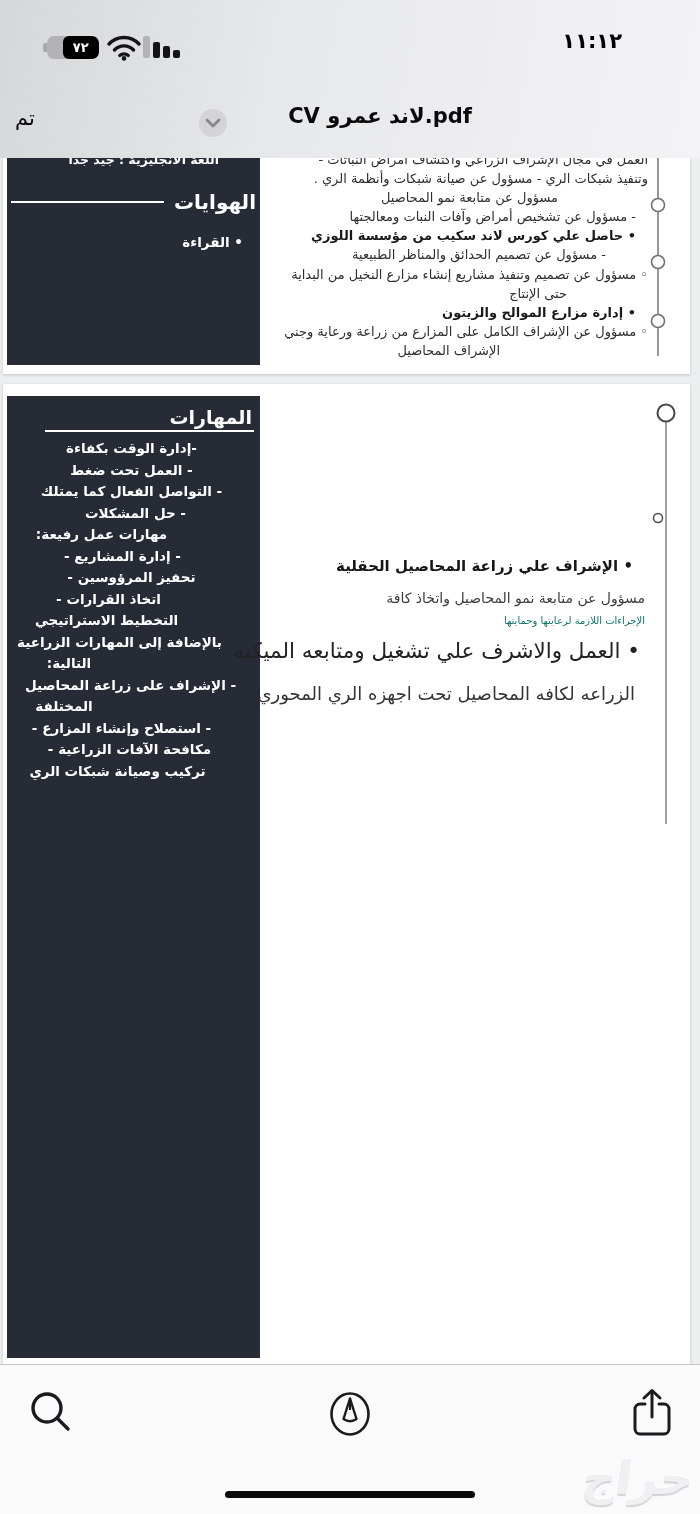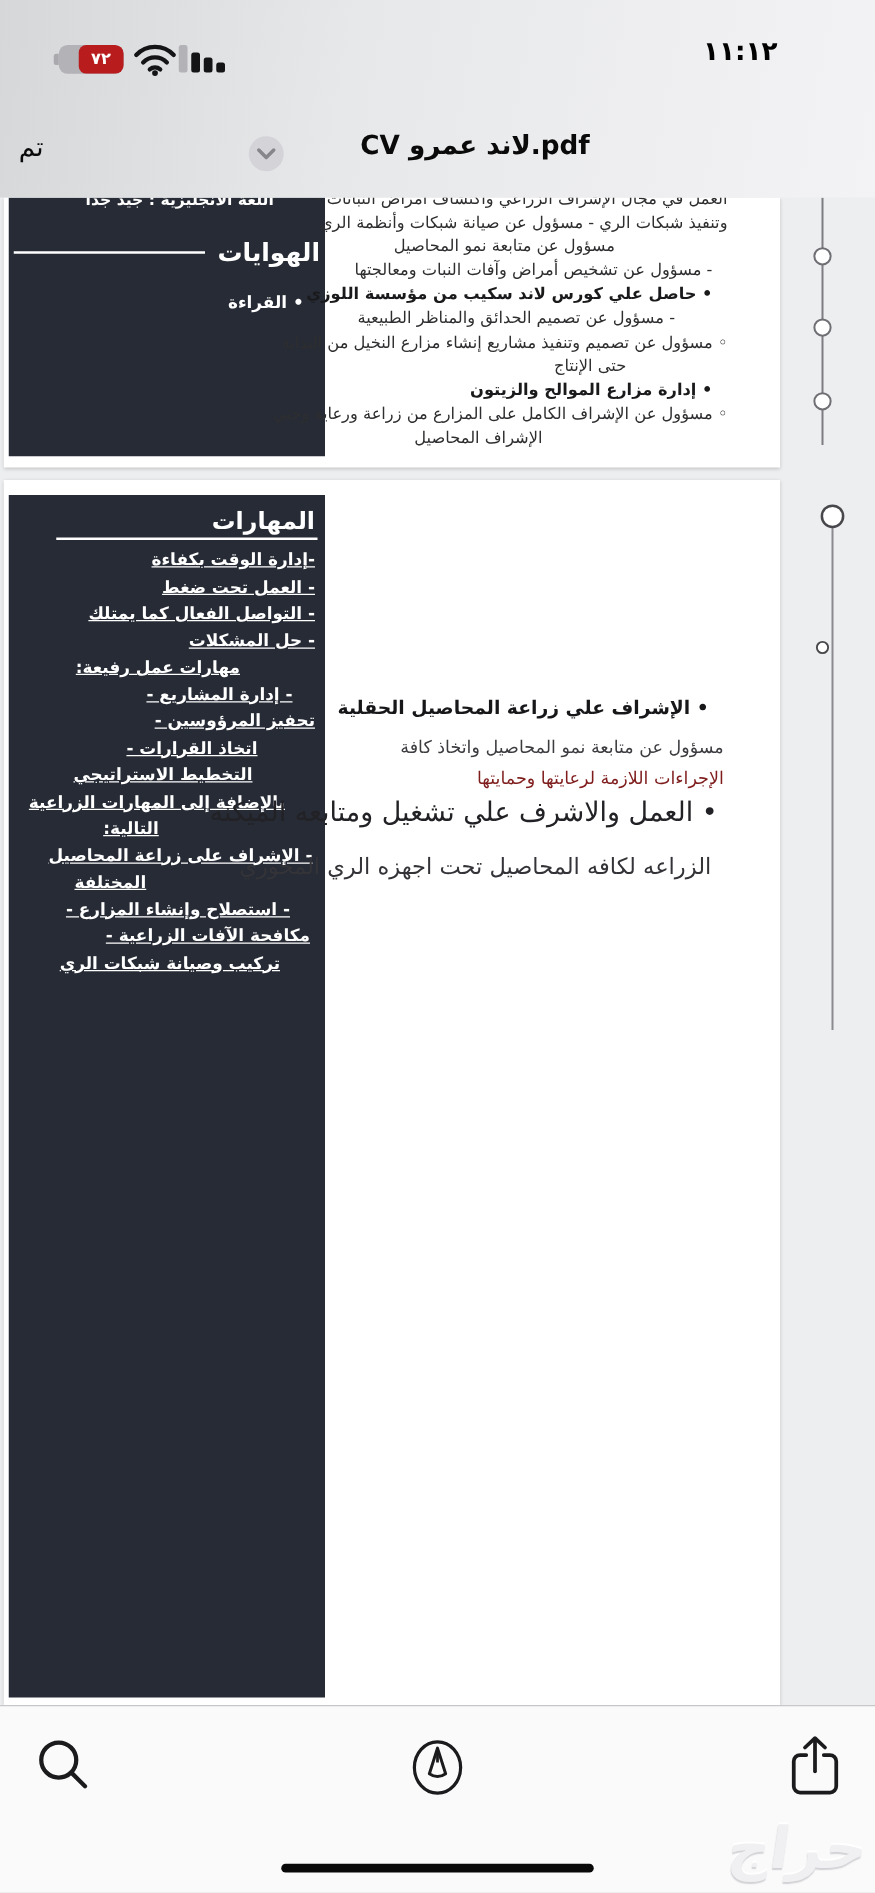--- a/index.html
+++ b/index.html
@@ -8,61 +8,61 @@
     background:#edeef0;font-family:"DejaVu Sans",sans-serif;
     -webkit-font-smoothing:antialiased;
   }
   
   .chrome{position:absolute;top:0;left:0;right:0;height:158px;
     background:linear-gradient(100deg,#d6d7d9 0%,#e7e8ea 40%,#f3f3f5 100%);z-index:5;}
   .time{position:absolute;top:29px;right:78px;font-size:21px;font-weight:600;color:#000;}
   .battery{position:absolute;top:36px;left:47px;width:52px;height:23px;}
   .battery .nub{position:absolute;left:-4px;top:7px;width:4px;height:9px;background:#a9a9ae;border-radius:2px 0 0 2px;}
   .battery .pill{position:absolute;inset:0;background:#b2b2b7;border-radius:7px;overflow:hidden;}
-  .battery .fill{position:absolute;top:0;bottom:0;right:0;width:70%;background:#b91c1c;border-radius:6px;
+  .battery .fill{position:absolute;top:0;bottom:0;right:0;width:70%;background:#000000;border-radius:6px;
     display:flex;align-items:center;justify-content:center;color:#fff;font-size:13px;font-weight:bold;}
   .wifi{position:absolute;top:34px;left:106px;}
   .cellular{position:absolute;top:36px;left:143px;display:flex;align-items:flex-end;gap:3px;height:22px;}
   .cellular .bar{width:7px;border-radius:2px;background:#141416;}
   .cellular .b4{height:22px;background:#b2b2b7;}
   .cellular .b3{height:16px;}
   .cellular .b2{height:12px;}
   .cellular .b1{height:8px;}
   .done-btn{position:absolute;top:106px;left:15px;font-size:21px;color:#0a0a0a;cursor:pointer;}
   .title-wrap{position:absolute;top:104px;left:60px;right:0;text-align:center;}
   .doc-title{font-size:21px;font-weight:bold;color:#0a0a0a;unicode-bidi:plaintext;}
   .chev-btn{position:absolute;top:109px;left:199px;width:28px;height:28px;border-radius:50%;
     background:#d4d4d8;display:flex;align-items:center;justify-content:center;cursor:pointer;}
   
   .viewport{position:absolute;top:158px;left:0;right:0;height:1206px;background:#edeef0;}
-  .page{position:absolute;left:3px;width:621px;background:#fff;overflow:hidden;
+  .page{position:absolute;left:3px;width:687px;background:#fff;overflow:hidden;
     box-shadow:0 1px 3px rgba(0,0,0,.18);}
   .page1{top:0;height:216px;}
   .page2{top:226px;height:980px;}
   .panel{position:absolute;background:#262b35;color:#fff;direction:rtl;}
   .panel1{left:4px;top:0;width:253px;height:207px;}
   .panel2{left:4px;top:12px;width:253px;height:962px;}
   .lang-line{position:absolute;top:-6px;right:8px;margin-right:33px;font-size:12.5px;font-weight:bold;white-space:nowrap;}
   .hobbies-head{position:absolute;top:32px;left:4px;right:4px;display:flex;align-items:center;gap:10px;direction:ltr;}
   .hobbies-head .rule{flex:1;height:2px;background:#fff;}
   .hobbies-head .txt{font-size:20px;font-weight:bold;letter-spacing:1px;}
   .hobby-item{position:absolute;top:76px;right:17px;font-size:13.5px;font-weight:bold;}
   .skills-head{position:absolute;top:10px;right:8px;font-size:19px;font-weight:bold;letter-spacing:1px;}
   .skills-rule{position:absolute;top:34px;right:6px;left:38px;height:2px;background:#fff;}
   .skills-list{position:absolute;top:42px;right:8px;left:4px;font-size:13.5px;font-weight:bold;
-    line-height:21.5px;text-align:right;text-decoration:underline;}
+    line-height:21.5px;text-align:center;}
   
   .p1col{position:absolute;top:-8px;right:42px;left:14px;direction:rtl;text-align:right;
     font-size:13px;line-height:19.1px;color:#2e2e30;}
   .p1col .b{font-weight:bold;color:#1a1a1c;}
   
   .p2item{position:absolute;direction:rtl;text-align:right;white-space:nowrap;}
   .it1-title{top:173px;right:57px;font-size:15px;font-weight:bold;color:#17171a;}
   .it1-d1{top:206px;right:45px;font-size:14px;color:#3c3c40;}
-  .it1-d2{top:231px;right:45px;font-size:14px;color:#7f1d1d;}
+  .it1-d2{top:231px;right:45px;font-size:10px;color:#0f766e;}
   .it2-title{top:254px;right:50px;font-size:21.5px;color:#222226;}
   .it2-desc{top:299px;right:55px;font-size:18px;color:#333338;}
   .timeline{position:absolute;top:0;left:0;pointer-events:none;z-index:3;}
   
   .toolbar{position:absolute;left:0;right:0;top:1364px;height:150px;background:#fafafb;
     border-top:1px solid #c7c7ca;z-index:5;}
   .tool{position:absolute;cursor:pointer;}
   .tool.search{left:28px;top:24px;}
   .tool.markup{left:328px;top:26px;}
   .tool.share{left:628px;top:22px;}

